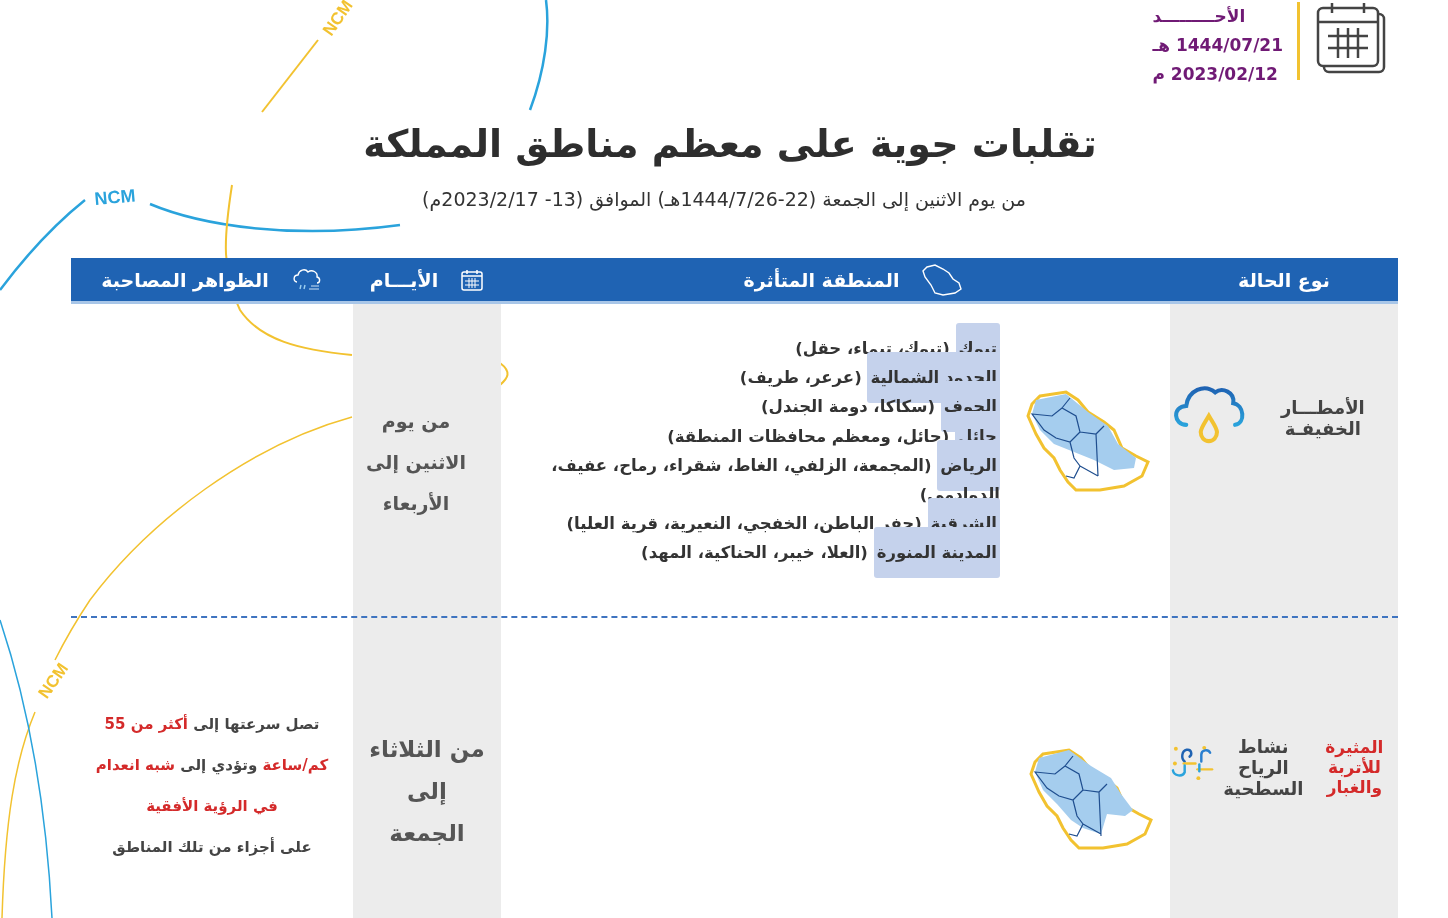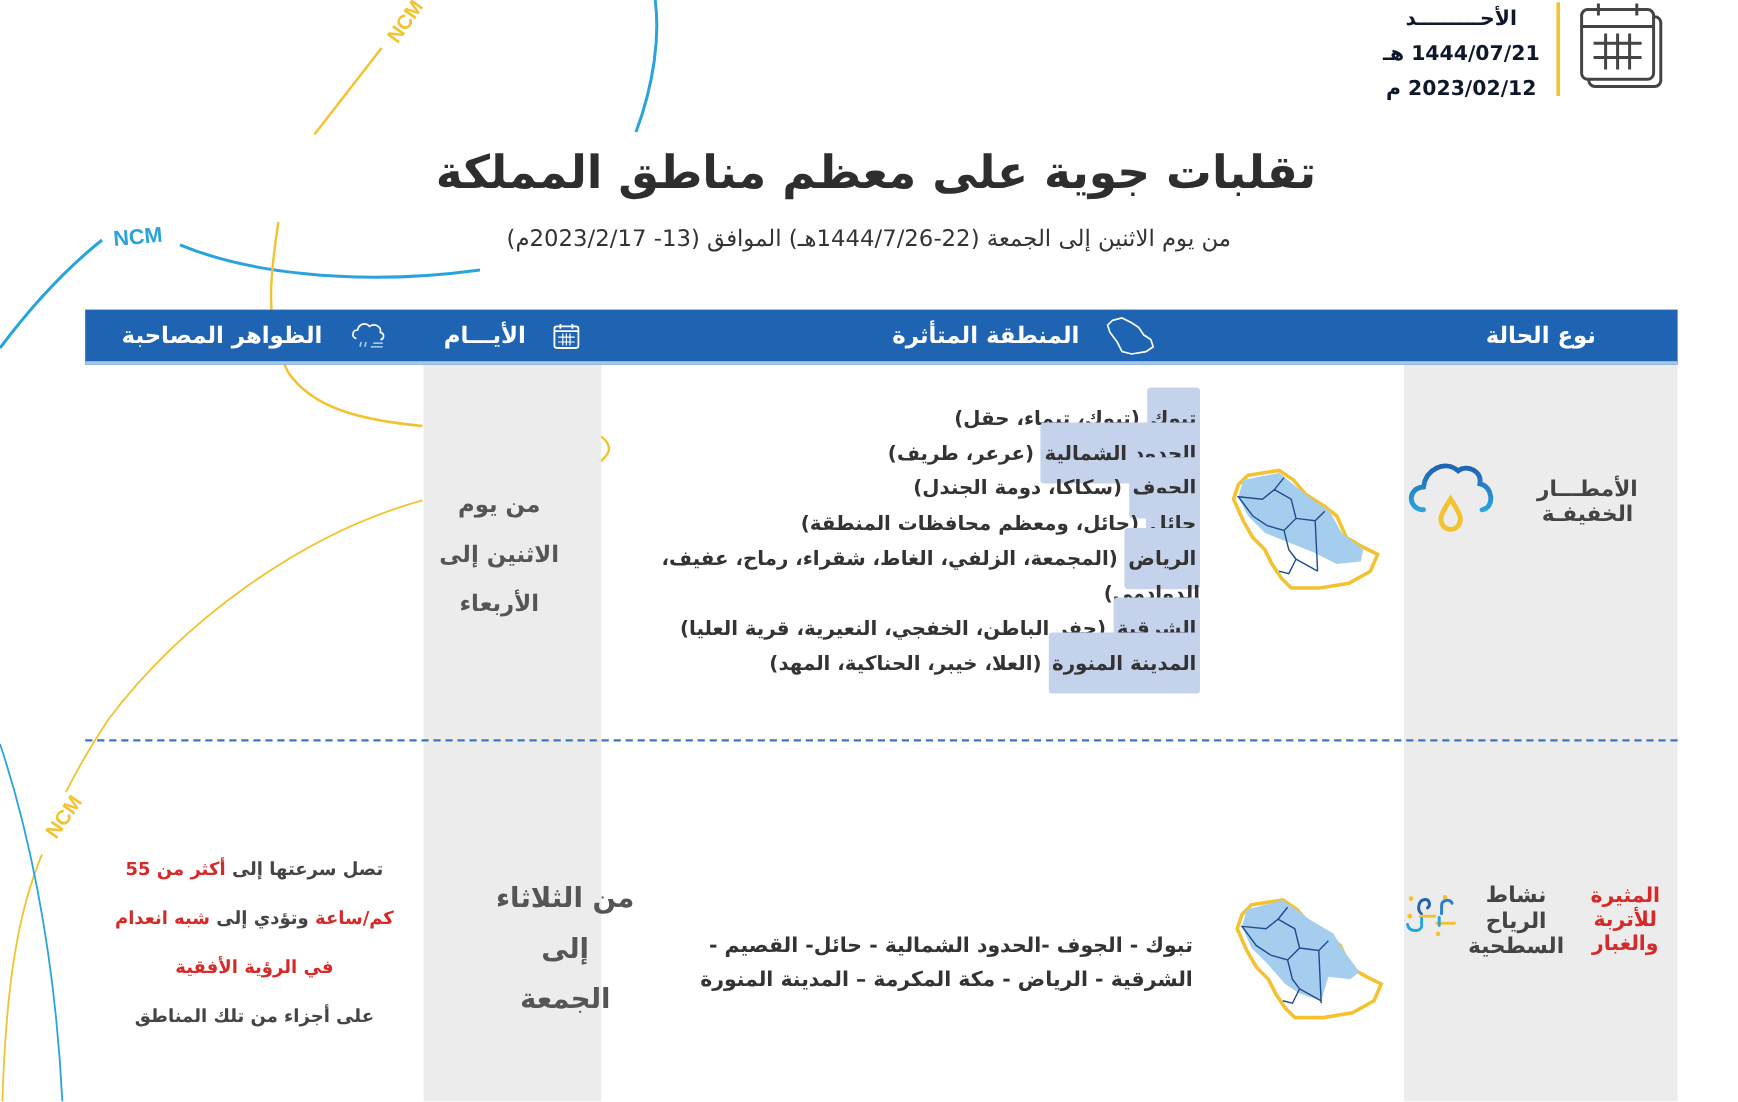--- a/index.html
+++ b/index.html
@@ -3,21 +3,21 @@
 <meta charset="utf-8">
 <style>
   * { box-sizing: border-box; margin: 0; padding: 0; }
   html, body { width: 1448px; height: 918px; overflow: hidden; background: #ffffff; }
   body { position: relative; font-family: "DejaVu Sans", "Liberation Sans", sans-serif; color: #333; }
 
   .deco { position: absolute; left: 0; top: 0; width: 1448px; height: 918px; pointer-events: none; z-index: 1; }
 
   
   .date-block { position: absolute; right: 60px; top: 2px; display: flex; align-items: flex-start; z-index: 3; }
-  .date-text { text-align: center; direction: rtl; padding-right: 14px; font-weight: bold; font-size: 17px; color: #0f172a; line-height: 29px; }
+  .date-text { text-align: left; direction: rtl; padding-right: 14px; font-weight: bold; font-size: 17px; color: #701a75; line-height: 29px; }
   .date-sep { width: 3px; height: 78px; background: #f2c230; margin-right: 14px; }
   .cal-icon { width: 74px; height: 72px; }
 
   .title { position: absolute; top: 122px; left: 0; width: 1448px; text-align: center; direction: rtl; font-size: 38px; font-weight: bold; color: #2e2e2e; z-index: 3; padding-left: 12px; }
   .subtitle { position: absolute; top: 188px; left: 0; width: 1448px; text-align: center; direction: rtl; font-size: 19px; color: #333; z-index: 3; }
 
   
   .table { position: absolute; left: 71px; top: 258px; width: 1327px; height: 660px; z-index: 2; }
   .thead { position: absolute; left: 0; top: 0; width: 1327px; height: 46px; background: #1f63b3; border-bottom: 3px solid #a8c6e8; direction: rtl; }
   .th { position: absolute; top: 0; height: 44px; display: flex; align-items: center; justify-content: center; color: #fff; font-weight: bold; font-size: 19px; gap: 22px; }
@@ -186,26 +186,22 @@
     <div class="type-label">نشاط الرياح السطحية</div>
     <div class="type-sub">المثيرة للأتربة والغبار</div>
   </div>
 
   <svg class="map" style="left:950px; top:486px;" width="135" height="112" viewBox="0 0 135 112">
     <path d="M22 10 L48 6 L60 14 L70 26 L86 36 L96 44 L104 62 L118 70 L130 76 L124 90 L106 100 L82 104 L58 104 L50 96 L42 84 L36 72 L26 62 L18 48 L10 30 L14 18 Z" fill="#fff" stroke="#f2c230" stroke-width="3"></path>
     <path d="M18 14 L48 6 L70 22 L90 34 L100 50 L112 66 L104 72 L86 70 L80 90 L62 84 L50 76 L36 60 L22 46 L14 28 Z" fill="#a5cdee"></path>
     <path d="M14 28 L34 30 L44 22 L58 30 L62 46 L52 56 L38 52 L26 44 Z M44 22 L52 12 M62 46 L78 48 L86 40 M78 48 L80 92 M52 56 L56 72 L62 80 L56 92 L48 90 M62 80 L80 90" fill="none" stroke="#1f4e8f" stroke-width="1.2"></path>
   </svg>
 
-  <div class="regions2" style="right:404px; top:516px; width:460px;">
-    <div>تبوك - الجوف -الحدود الشمالية - حائل- القصيم -</div>
-    <div>الشرقية - الرياض - مكة المكرمة – المدينة المنورة</div>
-  </div>
-
-  <div class="days days2" style="left:282px; top:470px; width:148px;margin-left:44px;">
+
+  <div class="days days2" style="left:282px; top:470px; width:148px;">
     <div>من الثلاثاء</div>
     <div>إلى</div>
     <div>الجمعة</div>
   </div>
 
   <div class="pheno" style="left:10px; top:446px; width:262px;">
     <div><span>تصل سرعتها إلى </span><span class="red">أكثر من 55</span></div>
     <div><span class="red">كم/ساعة</span><span> وتؤدي إلى </span><span class="red">شبه انعدام</span></div>
     <div class="red">في الرؤية الأفقية</div>
     <div>على أجزاء من تلك المناطق</div>

